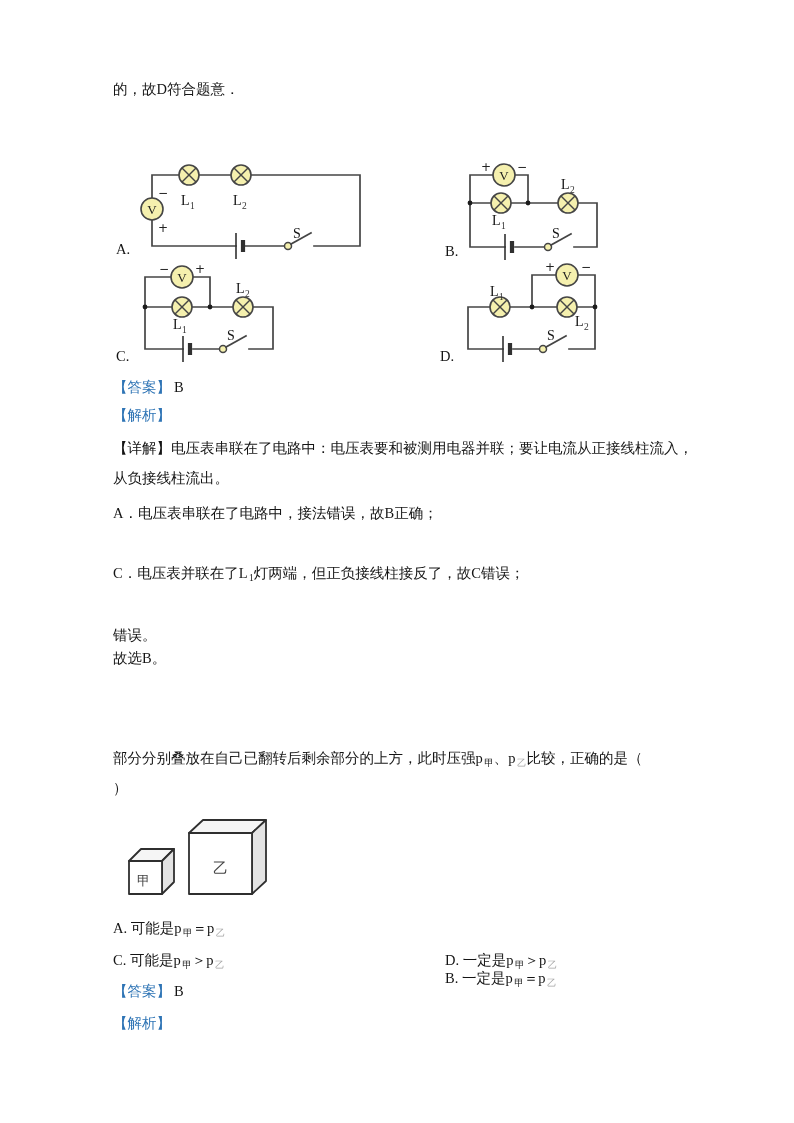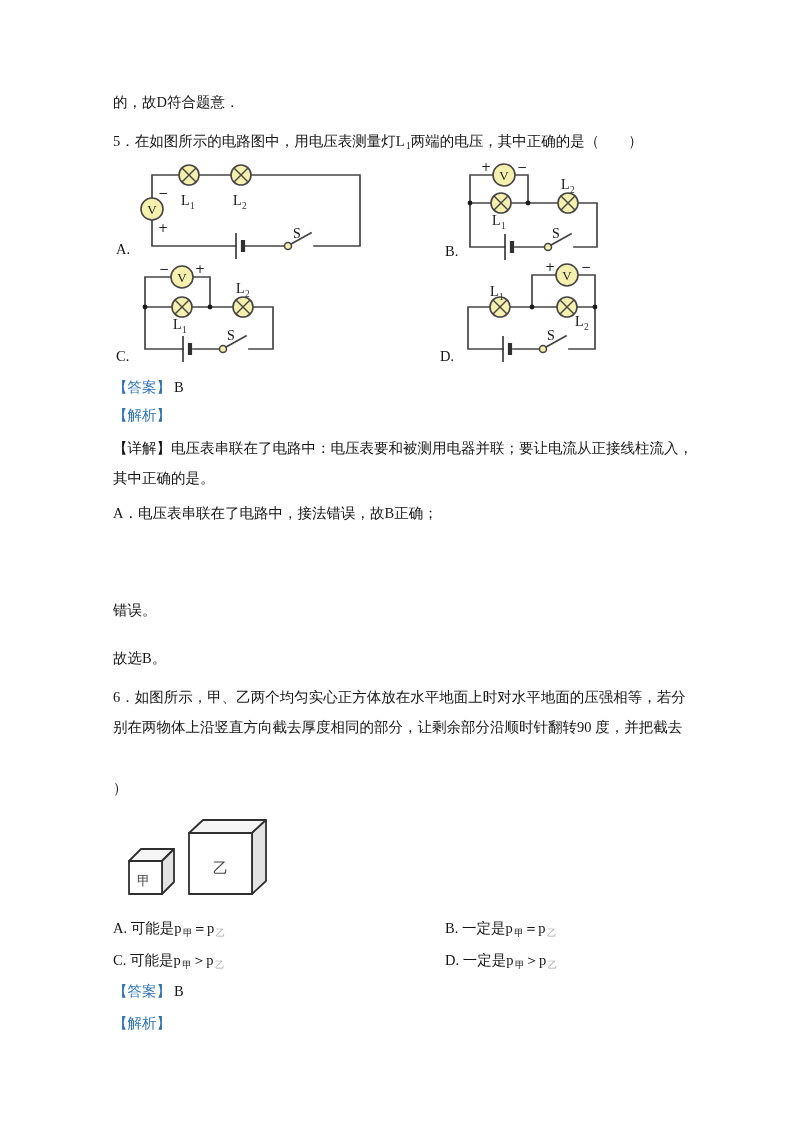--- a/index.html
+++ b/index.html
@@ -29,23 +29,22 @@
   text.cubelbl{font-family:"Liberation Serif","DejaVu Serif",serif; fill:#444;}
   .cube-top{fill:#f5f5f5; stroke:#2f2f2f; stroke-width:1.8; stroke-linejoin:round;}
   .cube-right{fill:#e3e3e3; stroke:#2f2f2f; stroke-width:1.8; stroke-linejoin:round;}
   .cube-front{fill:#ffffff; stroke:#2f2f2f; stroke-width:1.8; stroke-linejoin:round;}
 </style>
 </head>
 <body>
 
 <div class="page">
 
-  <p class="ln" style="top:92px">的，故D符合题意．</p>
-
-  <p class="ln" style="top:131px">5．在如图所示的电路图中，用电压表测量灯L<span class="sub">1</span>两端的电压，其中正确的是（　　）</p>
+  <p class="ln" style="top:79px">的，故D符合题意．</p>
+
 
   <svg style="left:110px;top:162px" width="260" height="100" viewBox="0 0 260 100">
     <path class="wire" d="M42,36 V13 H69 M89,13 H121 M141,13 H250 V84 H204 M174.5,84 H133 M126,84 H42 V58"></path>
     <g>
       <circle class="lamp-c" cx="79" cy="13" r="10"></circle>
         <line class="lampx" x1="72" y1="6" x2="86" y2="20"></line>
         <line class="lampx" x1="72" y1="20" x2="86" y2="6"></line>
     </g>
     <g>
       <circle class="lamp-c" cx="131" cy="13" r="10"></circle>
@@ -178,45 +177,45 @@
       <circle class="sw-c" cx="108" cy="91" r="3.5"></circle>
         <line class="wire" x1="111" y1="89" x2="131" y2="78"></line>
     </g>
     <text class="lbl" x="112" y="82">S</text>
   </svg>
   <p class="optlabel" style="left:440px;top:347px">D.</p>
 
   <p class="ln" style="top:377px"><span class="blue">【答案】</span><span class="ansv">B</span></p>
   <p class="ln" style="top:405px"><span class="blue">【解析】</span></p>
   <p class="ln" style="top:438px">【详解】电压表串联在了电路中：电压表要和被测用电器并联；要让电流从正接线柱流入，</p>
-  <p class="ln" style="top:468px">其中正确的是。</p>
+  <p class="ln" style="top:468px">从负接线柱流出。</p>
   <p class="ln" style="top:503px">A．电压表串联在了电路中，接法错误，故B正确；</p>
-  <p class="ln" style="top:600px">错误。</p>
+  <p class="ln" style="top:563px">C．电压表并联在了L<span class="sub">1</span>灯两端，但正负接线柱接反了，故C错误；</p>
+  <p class="ln" style="top:625px">错误。</p>
   <p class="ln" style="top:648px">故选B。</p>
 
-  <p class="ln" style="top:687px">6．如图所示，甲、乙两个均匀实心正方体放在水平地面上时对水平地面的压强相等，若分</p>
-  <p class="ln" style="top:717px">别在两物体上沿竖直方向截去厚度相同的部分，让剩余部分沿顺时针翻转90 度，并把截去</p>
+  <p class="ln" style="top:748px">部分分别叠放在自己已翻转后剩余部分的上方，此时压强p<span class="sub">甲</span>、p<span class="sub gray">乙</span>比较，正确的是（</p>
   <p class="ln" style="top:778px">）</p>
 
   <svg style="left:110px;top:810px" width="180" height="95" viewBox="0 0 180 95">
     <g>
       <polygon class="cube-top" points="19,51 31,39 64,39 52,51"></polygon>
       <polygon class="cube-right" points="52,51 64,39 64,72 52,84"></polygon>
       <rect class="cube-front" x="19" y="51" width="33" height="33"></rect>
       <text class="cubelbl" x="27" y="75" font-size="13">甲</text>
     </g>
     <g>
       <polygon class="cube-top" points="79,23 93,10 156,10 142,23"></polygon>
       <polygon class="cube-right" points="142,23 156,10 156,71 142,84"></polygon>
       <rect class="cube-front" x="79" y="23" width="63" height="61"></rect>
       <text class="cubelbl" x="103" y="63" font-size="15">乙</text>
     </g>
   </svg>
 
   <p class="ln" style="top:918px">A. 可能是p<span class="sub">甲</span>＝p<span class="sub gray">乙</span></p>
-  <p class="ln" style="top:918px;left:445px">B. 一定是p<span class="sub">甲</span>＝p<span class="sub gray">乙</span></p>
+  <p class="ln" style="top:968px;left:445px">B. 一定是p<span class="sub">甲</span>＝p<span class="sub gray">乙</span></p>
   <p class="ln" style="top:950px">C. 可能是p<span class="sub">甲</span>＞p<span class="sub gray">乙</span></p>
   <p class="ln" style="top:950px;left:445px">D. 一定是p<span class="sub">甲</span>＞p<span class="sub gray">乙</span></p>
 
   <p class="ln" style="top:981px"><span class="blue">【答案】</span><span class="ansv">B</span></p>
   <p class="ln" style="top:1013px"><span class="blue">【解析】</span></p>
 
 </div>
 
 </body></html>

